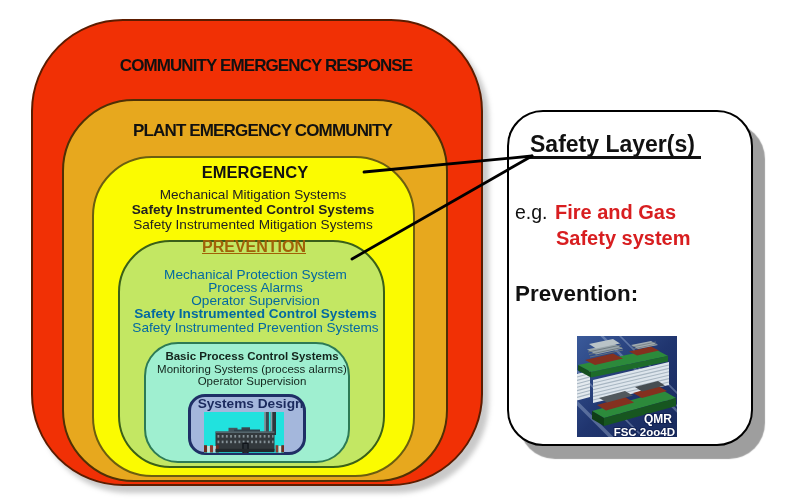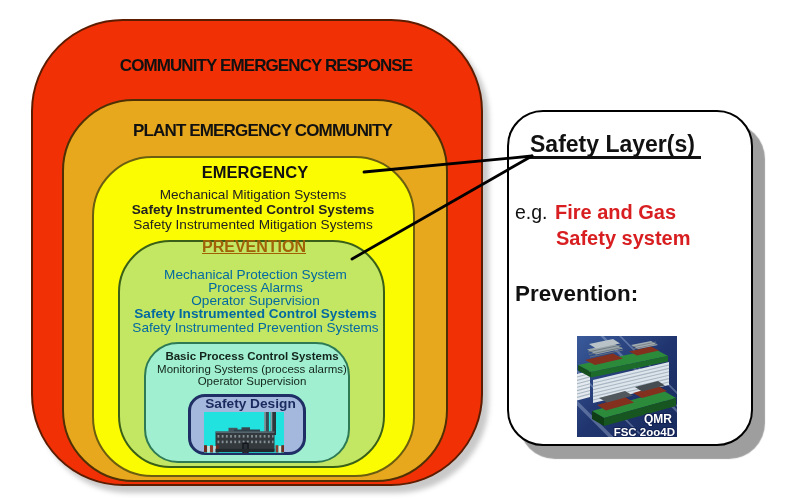--- a/index.html
+++ b/index.html
@@ -45,21 +45,21 @@
     <b>Safety Instrumented Control Systems</b><br>
     Safety Instrumented Prevention Systems
   </div>
 
   <div class="abs ctr" style="left:102px;top:350px;width:300px;font:11.5px 'Liberation Sans',sans-serif;color:#13241c;line-height:12.6px;">
     <b>Basic Process Control Systems</b><br>
     Monitoring Systems (process alarms)<br>
     Operator Supervision
   </div>
 
-  <div class="abs ctr" style="left:100.5px;top:395.9px;width:300px;font:bold 13.7px 'Liberation Sans',sans-serif;color:#1b2a5e;">Safety Design</div>
+  <div class="abs ctr" style="left:100.5px;top:395.9px;width:300px;font:bold 13.7px 'Liberation Sans',sans-serif;color:#1b2a5e;">Systems Design</div>
 
   <svg class="abs" width="80" height="41" viewBox="0 0 80 41" style="left:203.5px;top:411.5px;">
     <rect x="0" y="0" width="80" height="41" fill="#21E2DE"></rect>
 
     <rect x="60.3" y="0" width="4.6" height="21" fill="#3a4a52"></rect>
     <rect x="60.3" y="0" width="1.4" height="21" fill="#93a7af"></rect>
     <rect x="66.8" y="0" width="5.2" height="23" fill="#2c373d"></rect>
     <rect x="66.8" y="0" width="1.5" height="23" fill="#8b9fa7"></rect>
 
     <rect x="24.5" y="15.8" width="9" height="4.2" fill="#45565e"></rect>

